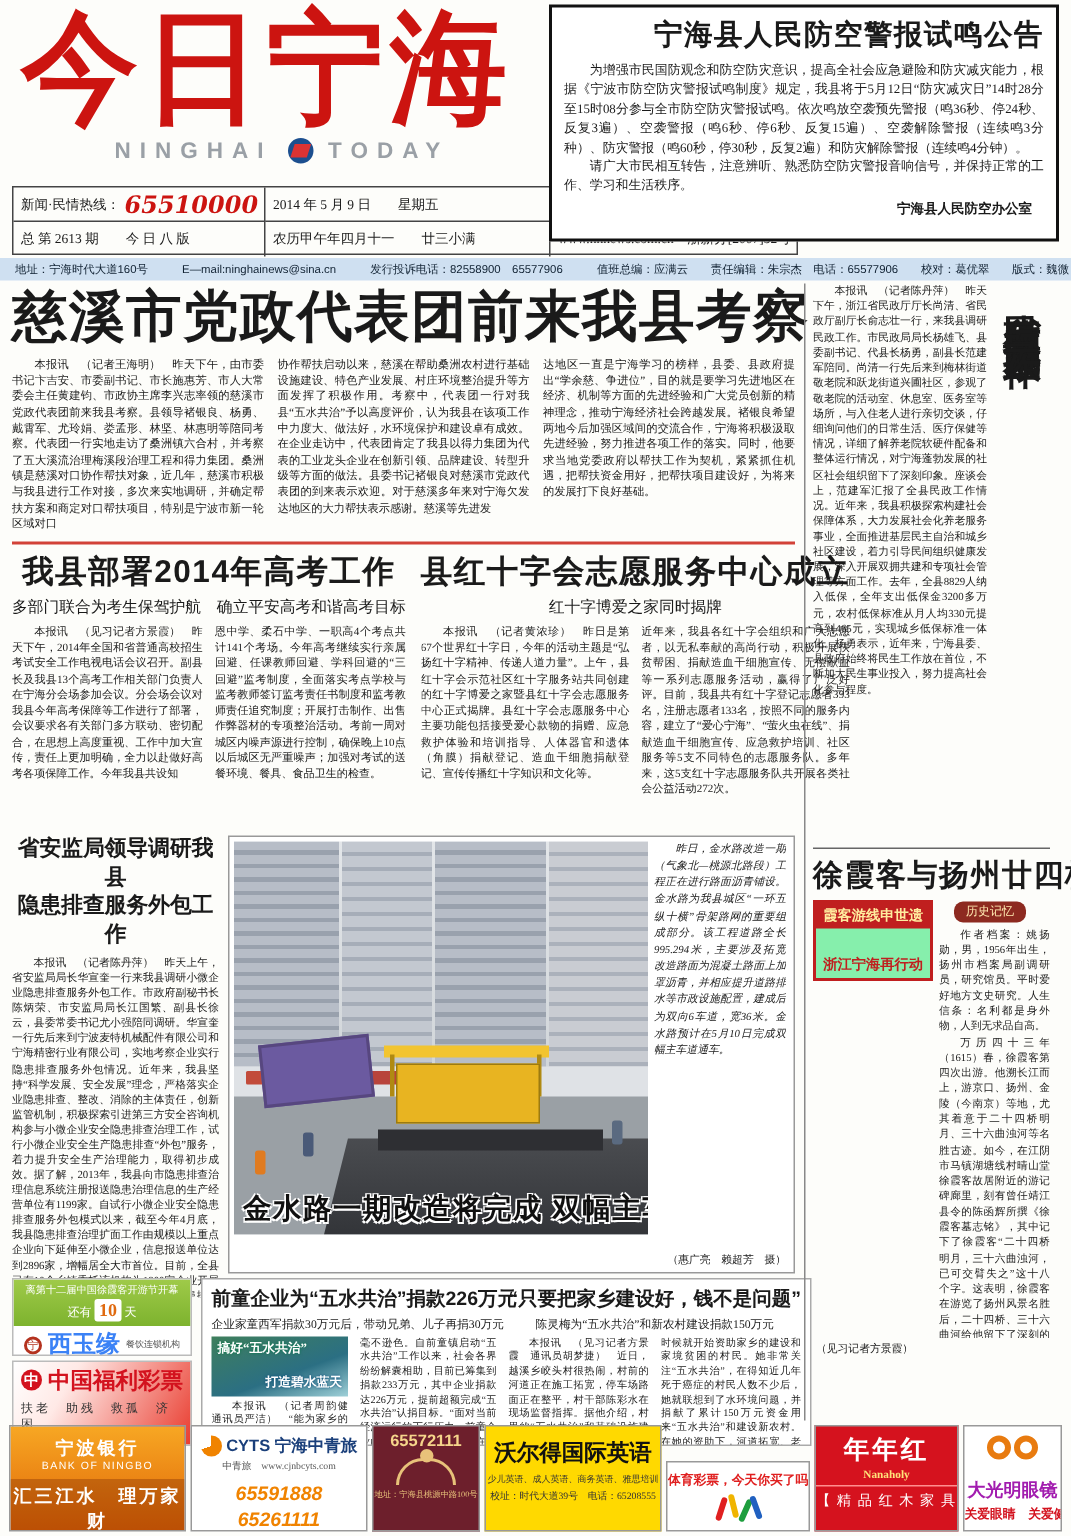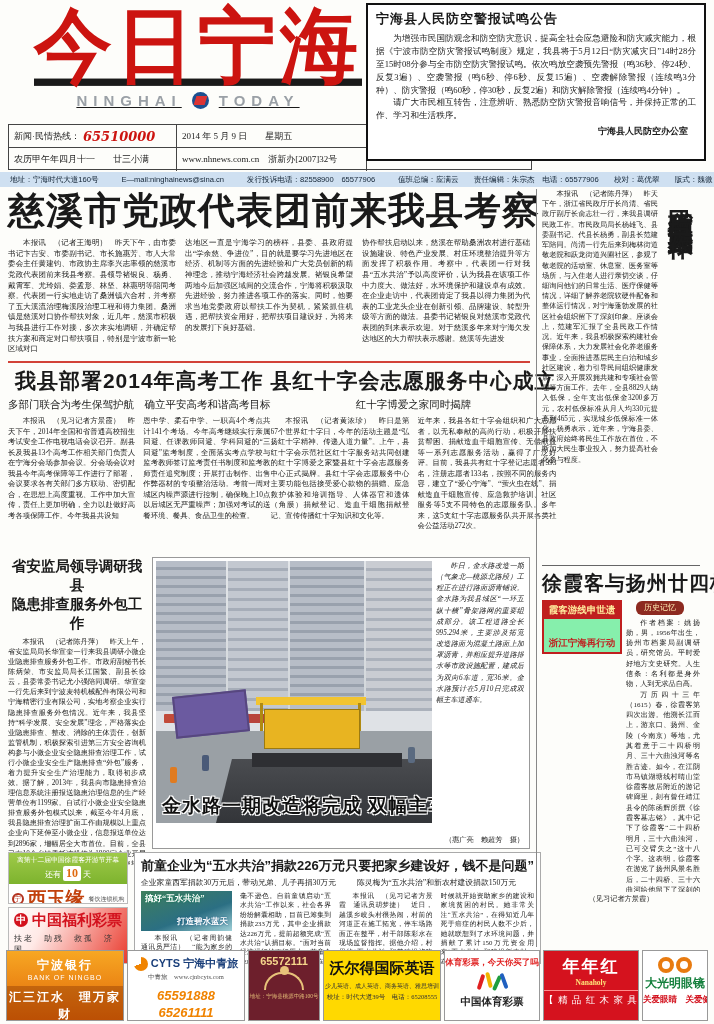--- a/index.html
+++ b/index.html
@@ -4,65 +4,65 @@
 <style>
   * { margin:0; padding:0; box-sizing:border-box; }
   html,body { background:#e8e8e4; }
   .page {
     position:relative; width:714px; height:1024px; margin:0 auto;
     background:#fdfdfa; overflow:hidden;
     font-family:"Liberation Serif","DejaVu Serif",serif; color:#1a1a1a;
   }
   
   .masthead { position:relative; height:172px; }
-  .brand-area { position:absolute; left:14px; top:2px; width:348px; height:120px; text-align:right;text-decoration:underline; }
+  .brand-area { position:absolute; left:14px; top:2px; width:348px; height:120px; text-align:left; }
   .brand-title {
     font-family:"DejaVu Serif",serif; font-weight:bold; color:#cc1410;
     font-size:78px; line-height:88px; letter-spacing:4px; white-space:nowrap;
     transform:scaleY(1.05);
   }
   .brand-en { display:flex; align-items:center; justify-content:center; gap:10px; margin-top:2px; }
   .brand-en span { font-family:"Liberation Sans",sans-serif; font-weight:bold; color:#9aa0a6; font-size:15px; letter-spacing:6px; }
   .globe { width:17px; height:17px; border-radius:50%; background:#1c4f8f; position:relative; overflow:hidden; }
   .globe i { position:absolute; left:3px; top:4px; width:11px; height:9px; background:#d33; transform:skewX(-18deg); }
   .info-table {
     position:absolute; left:8px; top:124px; width:524px; height:46px;
     display:grid; grid-template-columns:168px 190px 166px; grid-template-rows:23px 23px;
     border:1px solid #444; font-size:9px;
   }
   .info-cell { border-right:1px solid #444; border-bottom:1px solid #444; display:flex; align-items:center; padding:0 5px; white-space:nowrap; overflow:hidden; }
   .info-cell:nth-child(3n) { border-right:none; }
   .info-cell.last-row { border-bottom:none; }
-  .hotline-num { font-family:"DejaVu Serif",serif; font-style:italic; font-weight:bold; color:#cc1410; font-size:13px; margin-left:3px; }
+  .hotline-num { font-family:"DejaVu Serif",serif; font-style:italic; font-weight:bold; color:#cc1410; font-size:16px; margin-left:3px; }
   .notice-box {
     position:absolute; right:8px; top:3px; width:340px; height:158px;
     border:2px solid #111; background:#fff; padding:5px 8px 4px;
   }
-  .notice-title { font-family:"Liberation Sans",sans-serif; font-weight:900; font-size:13px; text-align:left; letter-spacing:1px; white-space:nowrap; }
+  .notice-title { font-family:"Liberation Sans",sans-serif; font-weight:900; font-size:19px; text-align:right; letter-spacing:1px; white-space:nowrap; }
   .notice-body { font-size:8.6px; line-height:1.5; text-align:justify; margin-top:4px; }
   .notice-body p { text-indent:2em; }
   .notice-sign { font-size:9px; font-weight:bold; text-align:right; padding-right:8px; margin-top:3px; }
   .contact-strip {
     height:15px; background:#cfe0f1; color:#123; font-size:7.6px;
     display:flex; align-items:center; padding:0 10px; white-space:nowrap; overflow:hidden;
     font-family:"Liberation Sans",sans-serif;
   }
   
   .content { display:flex; padding:2px 8px 0; gap:6px; height:760px; }
   .left-zone { width:522px; }
   .right-zone { width:164px; border-left:1px solid #888; padding-left:5px; }
   .hl { font-family:"Liberation Sans",sans-serif; font-weight:900; }
   .bodytxt { text-align:justify; overflow:hidden; }
   
   .lead-headline { font-size:37px; letter-spacing:1px; text-align:center; line-height:44px; white-space:nowrap; }
   .lead-cols { display:flex; gap:9px; margin-top:5px; height:118px; }
   .lead-cols .col { flex:1; font-size:7.5px; line-height:1.42; }
   .rule-red { border-top:2px solid #d24238; margin:5px 0 4px; }
   
-  .row2 { display:flex; height:188px; }
+  .row2 { display:flex; gap:10px; height:188px; }
   .row2 .art { flex:1; }
   .art-headline-md { font-size:21px; text-align:center; letter-spacing:1px; white-space:nowrap; }
   .subhead { font-size:10.5px; text-align:center; margin:3px 0 4px; white-space:nowrap; }
   .cols2 { display:flex; gap:8px; height:140px; }
   .cols2 .col { flex:1; font-size:7.4px; line-height:1.42; }
   
   .row3 { display:flex; gap:6px; height:292px; margin-top:2px; }
   .anjian { width:138px; }
   .art-headline-sm { font-size:14.5px; line-height:19px; text-align:center; }
   .anjian .bodytxt { font-size:7.2px; line-height:1.4; height:228px; margin-top:4px; }
@@ -94,21 +94,21 @@
   
   .row4 { display:flex; gap:6px; height:112px; margin-top:3px; }
   .ads-left { width:138px; display:flex; flex-direction:column; gap:3px; }
   .ad-kaiyou { flex:1; border:1px solid #bbb; background:#fff; overflow:hidden; }
   .ad-kaiyou .top { background:linear-gradient(#9fca49,#7db32e); color:#fff; text-align:center; padding:2px 2px 3px; }
   .ad-kaiyou .l1 { font-size:6.8px; white-space:nowrap; }
   .ad-kaiyou .l2 { font-size:8px; margin-top:1px; }
   .ad-kaiyou .days { display:inline-block; background:#fff; color:#e06a10; font-weight:bold; font-size:12px; padding:0 3px; border-radius:2px; margin:0 2px; }
   .ad-kaiyou .bottom { display:flex; align-items:center; justify-content:center; gap:4px; padding:2px; }
   .ad-kaiyou .seal { width:12px; height:12px; border-radius:50%; border:2px solid #b4321e; color:#b4321e; font-size:7px; display:flex; align-items:center; justify-content:center; }
-  .ad-kaiyou .brand { font-family:"DejaVu Serif",serif; font-weight:bold; font-size:19px; color:#c2410c; }
+  .ad-kaiyou .brand { font-family:"DejaVu Serif",serif; font-weight:bold; font-size:16px; color:#3b82f6; }
   .ad-kaiyou .tag { font-size:6px; color:#555; }
   .ad-fucai { flex:1; border:1px solid #bbb; background:linear-gradient(120deg,#fff 0%,#ffe9e6 30%,#e93c2f 100%); padding:3px 5px; overflow:hidden; }
   .ad-fucai .ttl { display:flex; align-items:center; gap:4px; font-family:"Liberation Sans",sans-serif; font-weight:900; color:#d3121e; font-size:15px; white-space:nowrap; }
   .fucai-logo { width:14px; height:14px; border-radius:50%; background:#d3121e; color:#fff; font-size:10px; font-weight:bold; display:flex; align-items:center; justify-content:center; }
   .ad-fucai .s1 { font-size:8px; color:#333; margin-top:3px; letter-spacing:2px; font-family:"Liberation Sans",sans-serif; }
   .ad-fucai .s2 { font-size:10px; color:#c00; font-weight:bold; margin-top:3px; letter-spacing:2px; }
   .bottom-articles { flex:1; border:1px solid #aaa; display:flex; gap:8px; padding:4px 6px; background:#fff; }
   .qiantong { width:190px; }
   .jiaxiang { flex:1; }
   .art-headline-xs { font-size:13px; text-align:center; white-space:nowrap; }
@@ -130,21 +130,21 @@
   }
   .hr-dark { border-top:1px solid #666; margin:4px 0; }
   .xiake { }
   .xiake-headline { font-size:20px; text-align:center; letter-spacing:1px; white-space:nowrap; font-family:"Liberation Sans",sans-serif; font-weight:900; }
   .promo { float:left; width:80px; margin:3px 4px 2px 0; border:2px solid #c01f1f; background:#86efac; text-align:center; }
   .promo .p1 { background:#c01f1f; color:#ffec9e; font-family:"Liberation Sans",sans-serif; font-weight:bold; font-size:9.5px; padding:2px 0; white-space:nowrap; }
   .promo .p2 { color:#c01f1f; font-family:"DejaVu Serif",serif; font-weight:bold; font-size:9.5px; padding:2px 0; white-space:nowrap;margin-top:16px; }
   .badge { clear:none; float:left; background:#8d2a20; color:#ffe9b0; font-size:8px; padding:1px 8px; border-radius:6px; margin:1px 4px 3px 10px; }
   .xiake-body { font-size:7.1px; line-height:1.45; text-align:justify; height:292px; overflow:hidden; margin-top:3px; }
   .xiake-body p { text-indent:2em; }
-  .xiake-credit { font-size:7.2px; text-align:center; padding:2px 12px 0; }
+  .xiake-credit { font-size:7.2px; text-align:left; padding:2px 2px 0; }
   
   .ads-row { display:flex; gap:3px; padding:3px 6px; height:77px; }
   .ad { border:1px solid #999; overflow:hidden; position:relative; }
   .ad-bank { width:118px; background:linear-gradient(#f7a723,#e06507); color:#fff; text-align:center; padding-top:6px; }
   .ad-bank .cn { font-family:"DejaVu Serif",serif; font-weight:bold; font-size:12px; letter-spacing:2px; }
   .ad-bank .en { font-size:7px; letter-spacing:1px; font-family:"Liberation Sans",sans-serif; }
   .ad-bank .slogan { margin-top:5px; background:rgba(120,40,0,.35); font-size:12px; font-weight:bold; letter-spacing:2px; padding:3px 0; }
   .ad-cyts { width:118px; background:#fff; text-align:center; padding-top:5px; }
   .ad-cyts .row1 { display:flex; align-items:center; justify-content:center; gap:3px; }
   .cyts-logo { width:14px; height:14px; border-radius:50%; background:conic-gradient(#f08300 0 70%, #fff 70% 100%); }
@@ -153,33 +153,33 @@
   .ad-cyts .tel { color:#f08300; font-weight:bold; font-style:italic; font-size:13px; margin-top:5px; font-family:"Liberation Sans",sans-serif; }
   .ad-tea { width:72px; background:#6d1f2c; color:#f5d58b; text-align:center; padding-top:4px; }
   .ad-tea .tel { font-weight:bold; font-size:11px; font-family:"Liberation Sans",sans-serif; }
   .tea-arch { width:40px; height:18px; border:2px solid #e8c27a; border-bottom:none; border-radius:20px 20px 0 0; margin:5px auto 0; position:relative; }
   .tea-arch i { position:absolute; left:14px; top:-8px; width:9px; height:9px; border-radius:50%; background:#e8c27a; }
   .ad-tea .small { font-size:5.5px; color:#e8c27a; margin-top:3px; }
   .ad-walde { width:118px; background:#ffd900; text-align:center; padding-top:8px; }
   .ad-walde .cn { font-family:"Liberation Sans",sans-serif; font-weight:900; font-size:15px; color:#111; white-space:nowrap; }
   .ad-walde .sub { font-size:6px; color:#333; margin-top:4px; }
   .ad-walde .tel { font-size:6.5px; color:#333; margin-top:2px; }
-  .ad-sports { width:96px; background:#fff; text-align:center; padding-top:6px; }
+  .ad-sports { width:96px; background:#fff; text-align:center; padding-top:6px;margin-top:24px; }
   .ad-sports .l1 { color:#e21,; color:#e02020; font-weight:bold; font-size:8.5px; white-space:nowrap; font-family:"Liberation Sans",sans-serif; }
   .sports-logo { position:relative; width:30px; height:20px; margin:3px auto; }
   .sports-logo i { position:absolute; width:4px; height:16px; border-radius:2px; }
   .ad-sports .l2 { font-family:"Liberation Sans",sans-serif; font-weight:900; font-size:10.5px; color:#222; white-space:nowrap; }
   .ad-nh { width:96px; background:#d5121e; color:#fff; text-align:center; padding-top:4px; }
   .ad-nh .cn { font-family:"DejaVu Serif",serif; font-weight:bold; font-size:17px; letter-spacing:2px; white-space:nowrap; }
   .ad-nh .en { color:#ffe27a; font-size:7.5px; font-weight:bold; }
   .ad-nh .sub { margin-top:3px; border-top:1px solid #ff8f8f; padding-top:3px; font-size:9.5px; letter-spacing:1px; white-space:nowrap; }
   .ad-dgm { flex:1; background:#fff; text-align:center; padding-top:6px; }
   .dgm-logo { position:relative; width:34px; height:16px; margin:0 auto; }
   .dgm-logo i { position:absolute; top:0; width:16px; height:16px; border:4px solid #e87b10; border-radius:50%; }
-  .ad-dgm .cn { font-family:"Liberation Sans",sans-serif; font-weight:900; font-size:12px; color:#15803d; margin-top:2px; white-space:nowrap; }
+  .ad-dgm .cn { font-family:"Liberation Sans",sans-serif; font-weight:900; font-size:12px; color:#a21caf; margin-top:12px; white-space:nowrap; }
   .ad-dgm .slogan { color:#d3121e; font-weight:bold; font-size:8.5px; margin-top:2px; white-space:nowrap; }
   .indent { text-indent:2em; }
 </style>
 </head>
 <body>
 
 <div class="page">
 
   <header class="masthead">
     <div class="brand-area">
@@ -192,20 +192,21 @@
         <span>TODAY</span>
       </div>
     </div>
     <div class="info-table">
       <div class="info-cell">
         <span>新闻·民情热线：</span>
         <span class="hotline-num">65510000</span>
       </div>
       <div class="info-cell">2014 年 5 月 9 日　　星期五</div>
       <div class="info-cell">宁 海 县 新 闻 中 心 主 办</div>
+      <div class="info-cell last-row">总 第 2613 期　　今 日 八 版</div>
       <div class="info-cell last-row">农历甲午年四月十一　　廿三小满</div>
       <div class="info-cell last-row">www.nhnews.com.cn　浙新办[2007]32号</div>
     </div>
     <aside class="notice-box">
       <div class="notice-title">宁海县人民防空警报试鸣公告</div>
       <div class="notice-body">
         <p>为增强市民国防观念和防空防灾意识，提高全社会应急避险和防灾减灾能力，根据《宁波市防空防灾警报试鸣制度》规定，我县将于5月12日“防灾减灾日”14时28分至15时08分参与全市防空防灾警报试鸣。依次鸣放空袭预先警报（鸣36秒、停24秒、反复3遍）、空袭警报（鸣6秒、停6秒、反复15遍）、空袭解除警报（连续鸣3分种）、防灾警报（鸣60秒，停30秒，反复2遍）和防灾解除警报（连续鸣4分钟）。</p>
         <p>请广大市民相互转告，注意辨听、熟悉防空防灾警报音响信号，并保持正常的工作、学习和生活秩序。</p>
       </div>
       <div class="notice-sign">宁海县人民防空办公室</div>
@@ -215,22 +216,22 @@
   <div class="contact-strip">地址：宁海时代大道160号　　　E—mail:ninghainews@sina.cn　　　发行投诉电话：82558900　65577906　　　值班总编：应满云　　责任编辑：朱宗杰　电话：65577906　　校对：葛优翠　　版式：魏微</div>
 
   <div class="content">
 
     <div class="left-zone">
 
       <section>
         <h1 class="hl lead-headline">慈溪市党政代表团前来我县考察</h1>
         <div class="lead-cols">
           <div class="col bodytxt indent">本报讯　（记者王海明）　昨天下午，由市委书记卞吉安、市委副书记、市长施惠芳、市人大常委会主任黄建钧、市政协主席李兴志率领的慈溪市党政代表团前来我县考察。县领导褚银良、杨勇、戴霄军、尤玲娟、娄孟形、林坚、林惠明等陪同考察。代表团一行实地走访了桑洲镇六合村，并考察了五大溪流治理梅溪段治理工程和得力集团。桑洲镇是慈溪对口协作帮扶对象，近几年，慈溪市积极与我县进行工作对接，多次来实地调研，并确定帮扶方案和商定对口帮扶项目，特别是宁波市新一轮区域对口</div>
+          <div class="col bodytxt">协作帮扶启动以来，慈溪在帮助桑洲农村进行基础设施建设、特色产业发展、村庄环境整治提升等方面发挥了积极作用。考察中，代表团一行对我县“五水共治”予以高度评价，认为我县在该项工作中力度大、做法好，水环境保护和建设卓有成效。在企业走访中，代表团肯定了我县以得力集团为代表的工业龙头企业在创新引领、品牌建设、转型升级等方面的做法。县委书记褚银良对慈溪市党政代表团的到来表示欢迎。对于慈溪多年来对宁海欠发达地区的大力帮扶表示感谢。慈溪等先进发</div>
           <div class="col bodytxt">达地区一直是宁海学习的榜样，县委、县政府提出“学余慈、争进位”，目的就是要学习先进地区在经济、机制等方面的先进经验和广大党员创新的精神理念，推动宁海经济社会跨越发展。褚银良希望两地今后加强区域间的交流合作，宁海将积极汲取先进经验，努力推进各项工作的落实。同时，他要求当地党委政府以帮扶工作为契机，紧紧抓住机遇，把帮扶资金用好，把帮扶项目建设好，为将来的发展打下良好基础。</div>
-          <div class="col bodytxt">协作帮扶启动以来，慈溪在帮助桑洲农村进行基础设施建设、特色产业发展、村庄环境整治提升等方面发挥了积极作用。考察中，代表团一行对我县“五水共治”予以高度评价，认为我县在该项工作中力度大、做法好，水环境保护和建设卓有成效。在企业走访中，代表团肯定了我县以得力集团为代表的工业龙头企业在创新引领、品牌建设、转型升级等方面的做法。县委书记褚银良对慈溪市党政代表团的到来表示欢迎。对于慈溪多年来对宁海欠发达地区的大力帮扶表示感谢。慈溪等先进发</div>
         </div>
       </section>
 
       <div class="rule-red"></div>
 
       <div class="row2">
         <section class="art">
           <h2 class="hl art-headline-md">我县部署2014年高考工作</h2>
           <div class="subhead">多部门联合为考生保驾护航　确立平安高考和谐高考目标</div>
           <div class="cols2">

